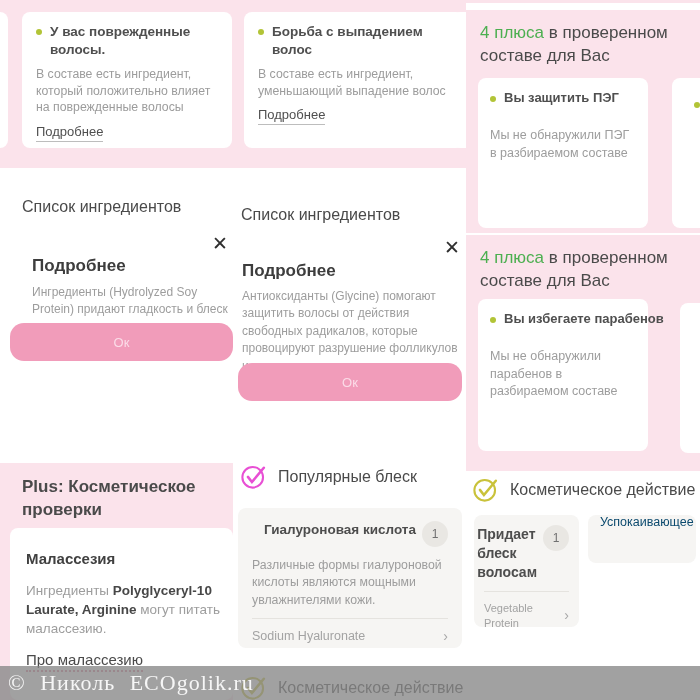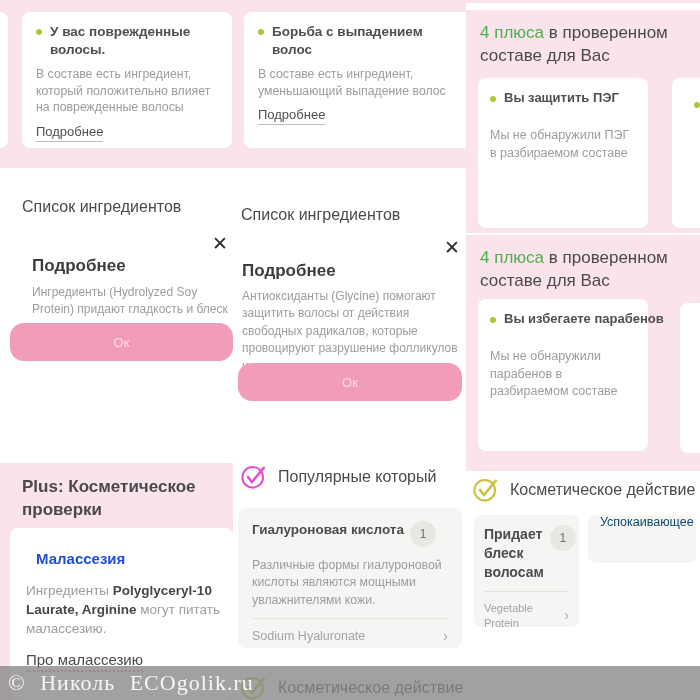--- a/index.html
+++ b/index.html
@@ -61,41 +61,41 @@
 
   
   .p-cosm { left:466px; top:460px; width:234px; height:240px; background:#fff; }
   .pink-strip { position:absolute; left:0; top:0; width:100%; height:11px; background:#fbe3eb; }
   .section-head { position:absolute; display:flex; align-items:center; gap:11px; }
   .section-head .head-label { font-size:16px; color:#4a4a4a; font-weight:500; }
   .check-icon { width:27px; height:27px; flex:none; }
   .check-icon.magenta { color:#e84fd4; }
   .check-icon.olive { color:#c9c23a; }
   .gray-card { position:absolute; background:#f6f5f3; border-radius:8px; }
-  .gc-title-row { display:flex; justify-content:flex-start; gap:6px; }
+  .gc-title-row { display:flex; justify-content:flex-end; gap:6px; }
   .gc-title { font-size:14px; font-weight:700; color:#4d4d4d; line-height:1.35; }
   .badge { width:26px; height:26px; border-radius:50%; background:#e9e7e3; color:#707070; font-size:12px;
            display:flex; align-items:center; justify-content:center; flex:none; }
   .divider { height:1px; background:#e5e3df; margin:9px 0; }
   .ing-row { display:flex; justify-content:space-between; align-items:center; color:#a3a3a3; cursor:pointer; }
   .chev { color:#a8a8a8; font-size:14px; }
   .p-cosm .section-head { left:6px; top:16px; }
   .p-cosm .card1 { left:8px; top:55px; width:105px; height:112px; padding:10px; }
   .p-cosm .card1 .ing-row { font-size:11px; line-height:1.35; }
   .p-cosm .card2 { left:122px; top:55px; width:108px; height:48px; display:flex; align-items:flex-start;
                    padding-left:12px; font-size:12.5px; color:#0c4a6e; cursor:pointer; }
 
   
   .p-checks { left:0; top:450px; width:233px; height:250px; background:#fbe3eb; }
   .p-checks .white-top { position:absolute; left:0; top:0; width:100%; height:13px; background:#fff; }
   .checks-header { position:absolute; left:22px; top:26px; width:198px; font-size:17px; font-weight:600;
                    color:#4a4a4a; line-height:1.35; }
   .checks-card { position:absolute; left:10px; top:78px; width:223px; height:172px; background:#fff;
                  border-radius:8px; padding:22px 16px; }
-  .checks-title { font-size:15px; font-weight:600; color:#1d4ed8;margin-left:10px; }
+  .checks-title { font-size:15px; font-weight:600; color:#404040; }
   .checks-body { margin-top:14px; font-size:13.5px; line-height:1.42; color:#9d9d9d; width:196px; }
   .checks-body .ing-bold { color:#474747; font-weight:600; }
   .checks-link { display:inline-block; margin-top:13px; font-size:15px; color:#4a4a4a;
                  border-bottom:2px dotted #e08aa0; padding-bottom:2px; cursor:pointer; }
 
   
   .p-actives { left:233px; top:450px; width:233px; height:250px; background:#fff; }
   .p-actives .head1 { left:7px; top:13px; }
   .p-actives .act-card { left:5px; top:58px; width:224px; height:140px; padding:13px 14px; }
   .p-actives .act-card .gc-title { font-size:13.5px; }
@@ -229,21 +229,21 @@
       <span class="checks-link">Про малассезию</span>
     </div>
   </div>
 
   <div class="panel p-actives">
     <div class="section-head head1">
       <svg class="check-icon magenta" viewBox="0 0 34 34">
         <circle cx="16" cy="18" r="13" fill="none" stroke="currentColor" stroke-width="2.6"></circle>
         <path d="M10 17.5 L15 24 L30 6" fill="none" stroke="currentColor" stroke-width="3.2" stroke-linecap="round"></path>
       </svg>
-      <span class="head-label">Популярные который</span>
+      <span class="head-label">Популярные блеск</span>
     </div>
     <div class="gray-card act-card">
       <div class="gc-title-row">
         <span class="gc-title">Гиалуроновая кислота</span>
         <span class="badge">1</span>
       </div>
       <div class="act-body">Различные формы гиалуроновой кислоты являются мощными увлажнителями кожи.</div>
       <div class="divider"></div>
       <div class="ing-row">
         <span>Sodium Hyaluronate</span>

